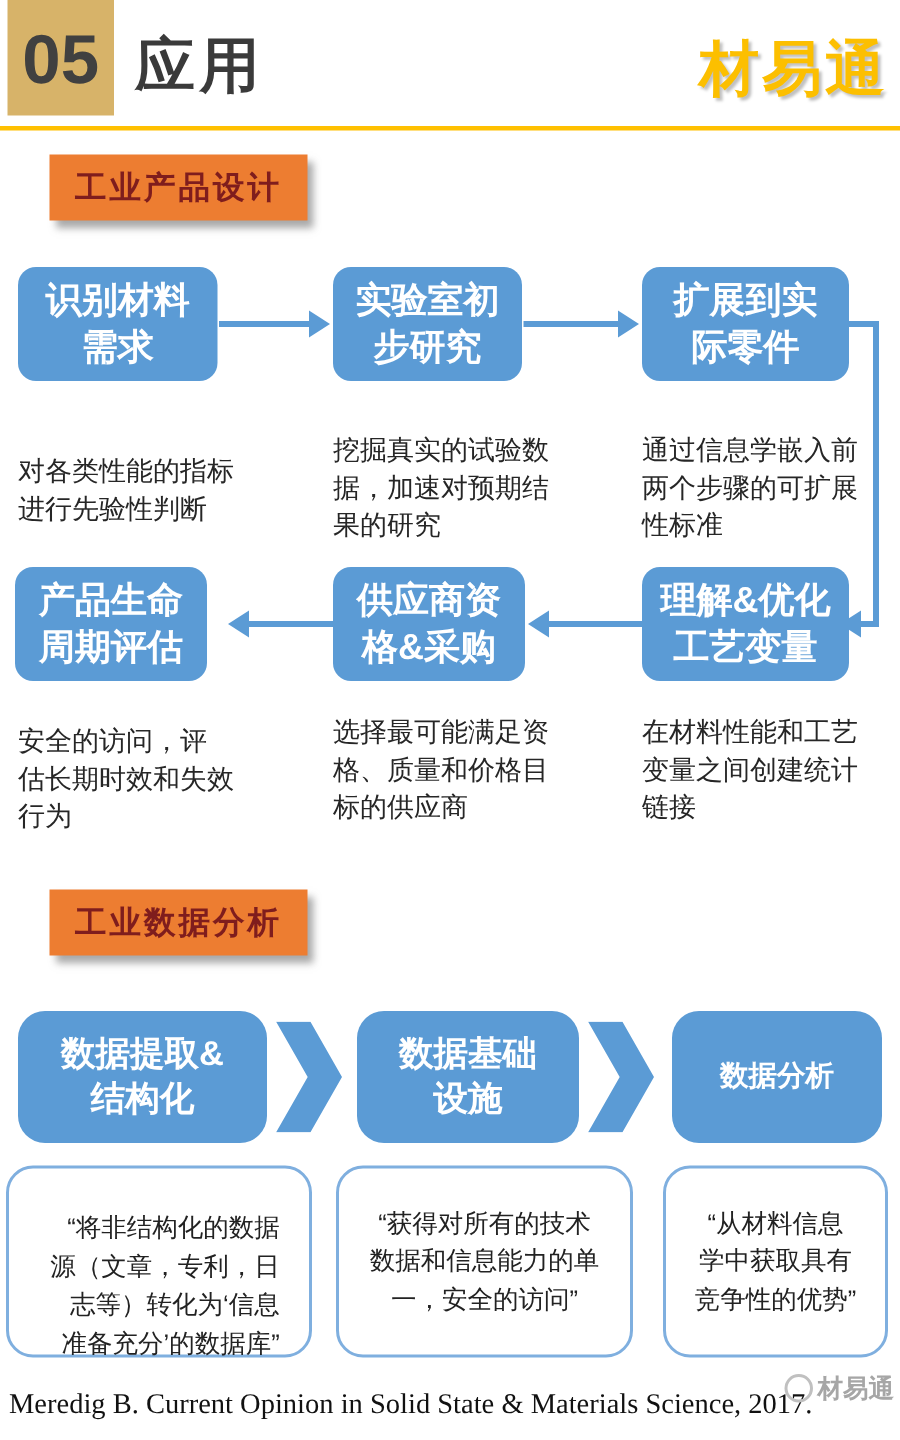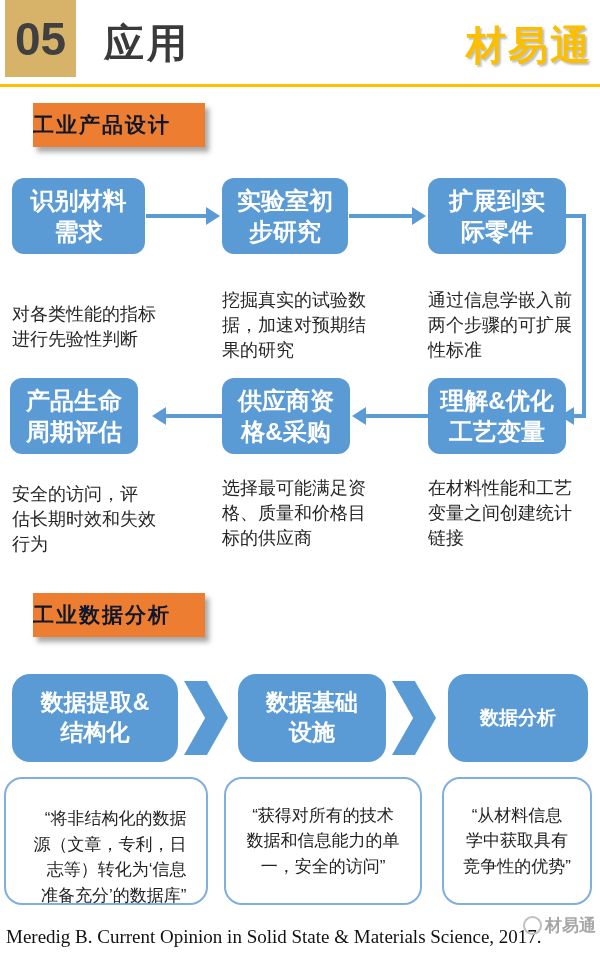--- a/index.html
+++ b/index.html
@@ -7,35 +7,35 @@
     position:relative; width:600px; height:960px; background:#ffffff;
     overflow:hidden; font-family:"Liberation Sans", sans-serif;
   }
   
   .num-box {
     position:absolute; left:5px; top:0; width:71px; height:77px;
     background:#d7b369; display:flex; align-items:center; justify-content:center;
     font-size:46px; font-weight:bold; color:#404040;
   }
   .page-title {
-    position:absolute; left:104px; top:16px; margin:0;
+    position:absolute; left:90px; top:16px; margin:0;
     font-size:40px; font-weight:bold; color:#3a3a3a; letter-spacing:3px;
   }
   .brand {
     position:absolute; right:8px; top:18px;
     font-size:40px; font-weight:bold; color:#fcbf00; letter-spacing:2px;
     text-shadow:2px 2px 2px rgba(0,0,0,0.25);
   }
   .gold-rule { position:absolute; left:0; top:84px; width:600px; height:3px; background:#ffc000; }
 
   
   .badge {
     position:absolute; left:33px; width:172px; padding:8px 0;
-    background:#ed7d31; color:#0f172a; font-size:21px; font-weight:bold;
-    text-align:left; letter-spacing:2px;
+    background:#ed7d31; color:#7f1d1d; font-size:21px; font-weight:bold;
+    text-align:center; letter-spacing:2px;
     box-shadow:4px 5px 5px rgba(110,110,110,0.6);
   }
   .badge1 { top:103px; }
   .badge2 { top:593px; }
 
   
   .flowbox {
     position:absolute; background:#5b9bd5; border-radius:12px; color:#fff;
     display:flex; align-items:center; justify-content:center; text-align:center;
   }

